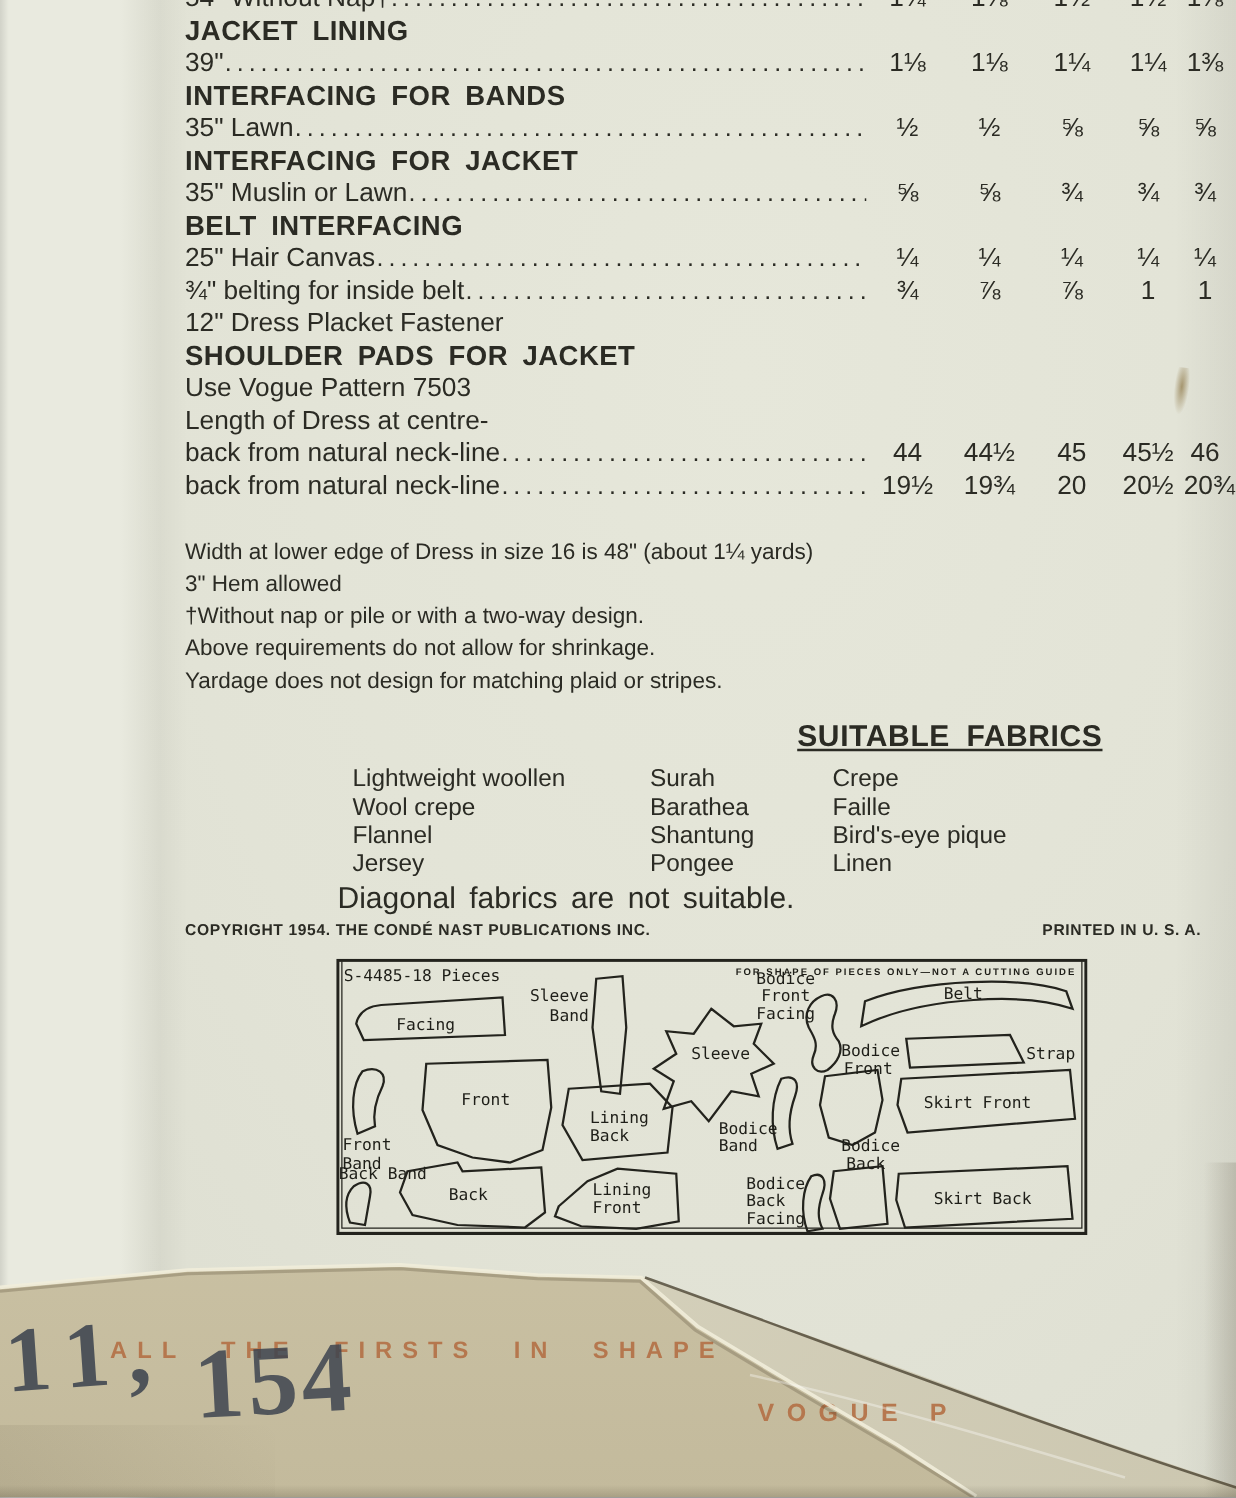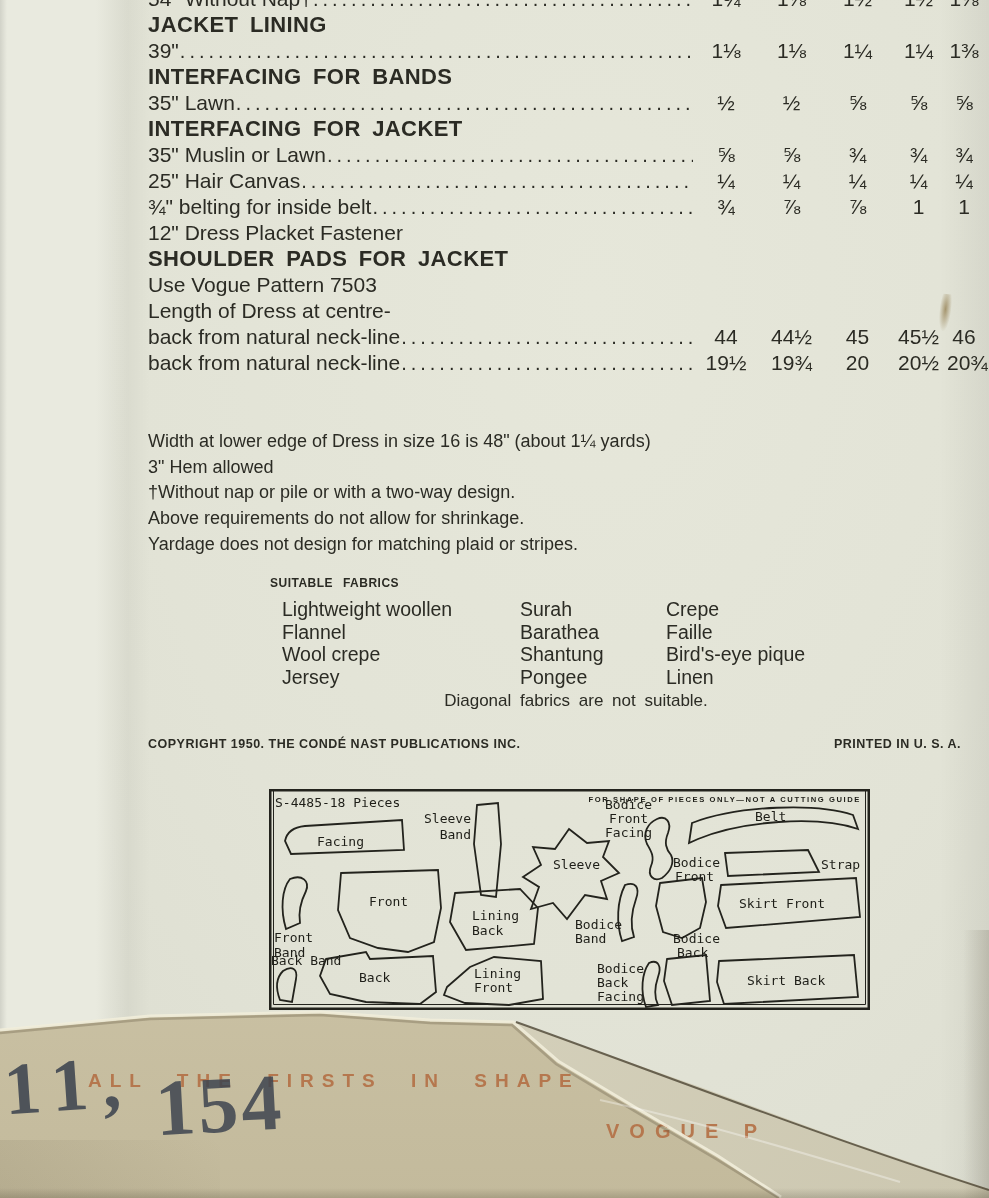--- a/index.html
+++ b/index.html
@@ -17,31 +17,31 @@
   .yrow .lbl{flex:0 0 auto;}
   .yrow .dots{flex:1 1 auto;overflow:hidden;height:26px;margin:0 1px;letter-spacing:4px;font-size:20px;}
   .yrow .dots::after{content:"....................................................................................";}
   .val{flex:0 0 auto;text-align:center;font-weight:500;}
   .v0{width:64px}.v1{width:67px}.v2{width:65px}.v3{width:57px}.v4{width:34px}
   .yhdr{font-weight:700;font-size:22px;line-height:26px;letter-spacing:.4px;word-spacing:5px;white-space:nowrap;}
   
   #notes{position:absolute;left:148px;top:429px;font-size:18px;line-height:25.7px;white-space:nowrap;}
   
   #fabrics{position:absolute;left:270px;top:576px;width:612px;}
-  #fabrics h2{margin:0 0 8px 0;text-align:left;font-size:12px;font-weight:700;letter-spacing:.5px;word-spacing:6px;}
+  #fabrics h2{margin:0 0 8px 0;text-align:right;font-size:24px;font-weight:700;letter-spacing:.5px;word-spacing:6px;text-decoration:underline;}
   #fabric-cols{display:flex;font-size:19.5px;line-height:22.5px;align-items:flex-end;}
   .fcol0{width:250px;padding-left:12px;box-sizing:border-box;}
   .fcol1{width:146px;}
   .fcol2{flex:1;}
-  #fabrics .footnote{margin-top:3px;text-align:center;font-size:17px;word-spacing:4px;}
+  #fabrics .footnote{margin-top:3px;font-size:24px;word-spacing:4px;}
   
   #copyright{position:absolute;left:148px;right:28px;top:737px;display:flex;justify-content:space-between;
     font-size:12.5px;font-weight:700;letter-spacing:.5px;}
   
-  #diagram{position:absolute;left:269px;top:789px;width:713px;height:221px;}
+  #diagram{position:absolute;left:269px;top:767px;width:713px;height:221px;}
   
   #tan-layer{position:absolute;inset:0;z-index:4;pointer-events:none;
     background:linear-gradient(180deg,#d9d1b6 0%,#d3caad 55%,#c3ba9c 100%);
     clip-path:polygon(0px 1030px,150px 1016px,320px 1012px,430px 1020px,515px 1022px,560px 1062px,640px 1110px,720px 1158px,782px 1198px,0px 1198px);}
   #fold-wedge{position:absolute;inset:0;z-index:5;pointer-events:none;
     background:linear-gradient(135deg,#e0dcc9 0%,#d6d2bd 60%,#ccc7b0 100%);
     clip-path:polygon(515px 1022px,560px 1062px,640px 1110px,720px 1158px,782px 1198px,989px 1198px,989px 1189px,850px 1142px,700px 1087px);}
   
   #slogan{position:absolute;left:88px;top:1070px;z-index:6;font-size:19px;font-weight:700;
     letter-spacing:8px;word-spacing:15px;color:#b5744a;opacity:.95;white-space:nowrap;}
@@ -101,20 +101,21 @@
       <div class="yhdr">INTERFACING FOR JACKET</div>
       <div class="yrow">
         <span class="lbl">35" Muslin or Lawn</span>
         <span class="dots"></span>
         <span class="val v0">⅝</span>
         <span class="val v1">⅝</span>
         <span class="val v2">¾</span>
         <span class="val v3">¾</span>
         <span class="val v4">¾</span>
       </div>
+      <div class="yhdr">BELT INTERFACING</div>
       <div class="yrow">
         <span class="lbl">25" Hair Canvas</span>
         <span class="dots"></span>
         <span class="val v0">¼</span>
         <span class="val v1">¼</span>
         <span class="val v2">¼</span>
         <span class="val v3">¼</span>
         <span class="val v4">¼</span>
       </div>
       <div class="yrow">
@@ -162,42 +163,42 @@
       <div>†Without nap or pile or with a two-way design.</div>
       <div>Above requirements do not allow for shrinkage.</div>
       <div>Yardage does not design for matching plaid or stripes.</div>
     </section>
 
   <section id="fabrics">
     <h2>SUITABLE FABRICS</h2>
     <div id="fabric-cols">
         <div class="fcol0">
           <div>Lightweight woollen</div>
+          <div>Wool crepe</div>
           <div>Flannel</div>
-          <div>Wool crepe</div>
           <div>Jersey</div>
         </div>
         <div class="fcol1">
           <div>Surah</div>
           <div>Barathea</div>
           <div>Shantung</div>
           <div>Pongee</div>
         </div>
         <div class="fcol2">
           <div>Crepe</div>
           <div>Faille</div>
           <div>Bird's-eye pique</div>
           <div>Linen</div>
         </div>
       </div>
     <div class="footnote">Diagonal fabrics are not suitable.</div>
   </section>
 
   <div id="copyright">
-    <span>COPYRIGHT 1950. THE CONDÉ NAST PUBLICATIONS INC.</span>
+    <span>COPYRIGHT 1954. THE CONDÉ NAST PUBLICATIONS INC.</span>
     <span>PRINTED IN U. S. A.</span>
   </div>
 
   <div id="diagram">
     <svg id="diagram-svg" width="601" height="221" viewBox="0 0 601 221">
         <rect x="1.25" y="1.25" width="598.5" height="218.5" fill="none" stroke="#23231d" stroke-width="2.5"></rect>
         <path d="M4.5,2 L4.5,215.5 L596.5,215.5 L596.5,2" fill="none" stroke="#23231d" stroke-width="1"></path>
         <text x="6" y="18" class="svg-label" font-size="14.5px">S-4485-18 Pieces</text>
         <text x="592" y="13" text-anchor="end" fill="#1e1e18" style="font-family:&quot;Liberation Sans&quot;,sans-serif;font-size:7.6px;font-weight:700;letter-spacing:1.6px;">FOR SHAPE OF PIECES ONLY—NOT A CUTTING GUIDE</text>
         <path d="M16,52 C18,42 26,38 36,37 L133,31 L135,61 L22,65 Z" fill="none" stroke="#23231d" stroke-width="1.8"></path>

